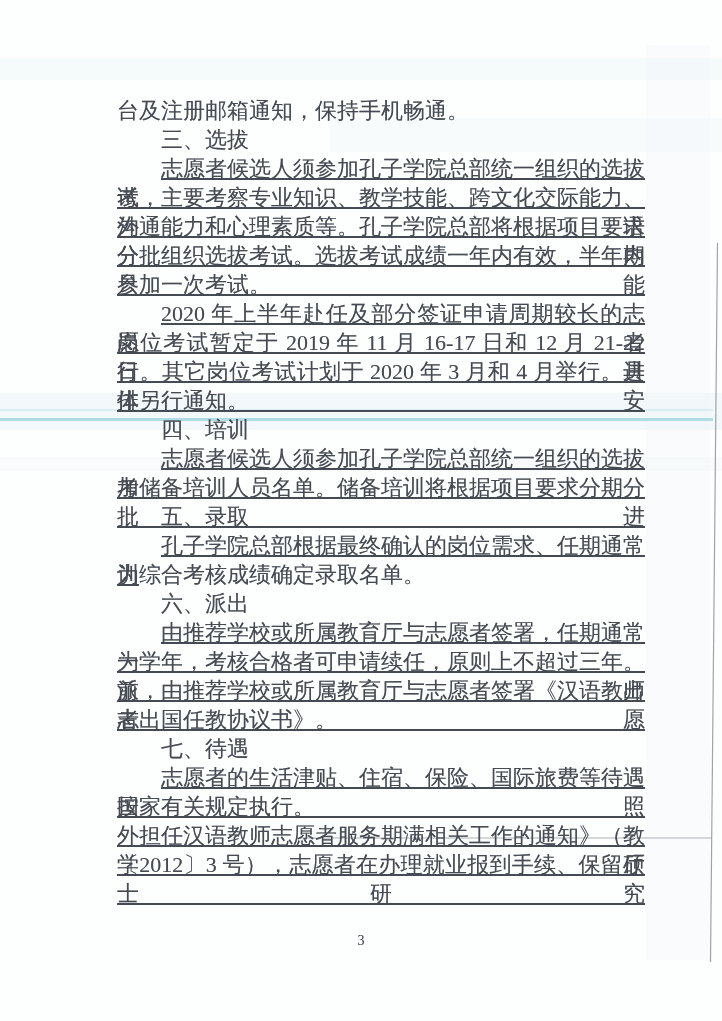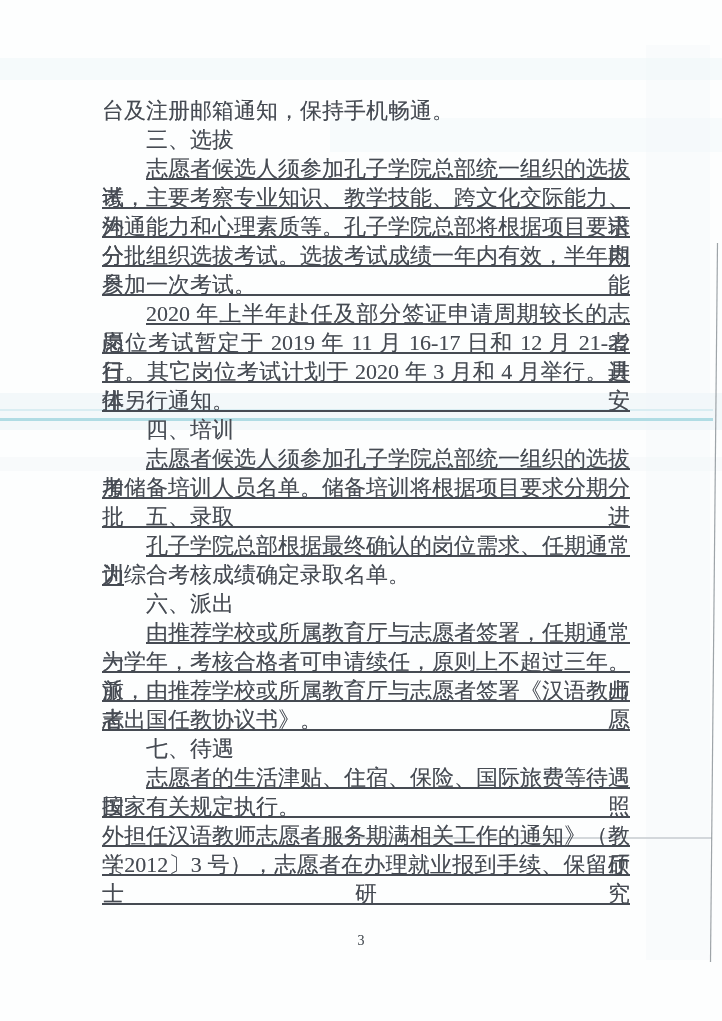--- a/index.html
+++ b/index.html
@@ -26,21 +26,21 @@
   .cyan-line-light  { position:absolute; left:0; top:409px; width:713px; height:2px;
                       background:#d9edf2; pointer-events:none; }
   .cyan-line-strong { position:absolute; left:0; top:418px; width:713px; height:2.5px;
                       background:#a9d8e1; opacity:.9; pointer-events:none; }
   .gray-streak { position:absolute; left:296px; top:837px; width:416px; height:1.5px;
                  background:#c9ced2; opacity:.8; pointer-events:none; }
   .edge-svg { position:absolute; left:0; top:0; width:722px; height:1021px; pointer-events:none; }
 
   
   .text-block {
-    position:absolute; left:102px; top:96px; width:528px;
+    position:absolute; left:117px; top:96px; width:528px;
   }
   .line {
     height:29px; line-height:29px;
     font-size:22px;
     color:#464b53;
     text-align:justify;
     text-align-last:left;
     white-space:nowrap;
     text-shadow:0 0 .5px rgba(70,75,83,.45);
   }

